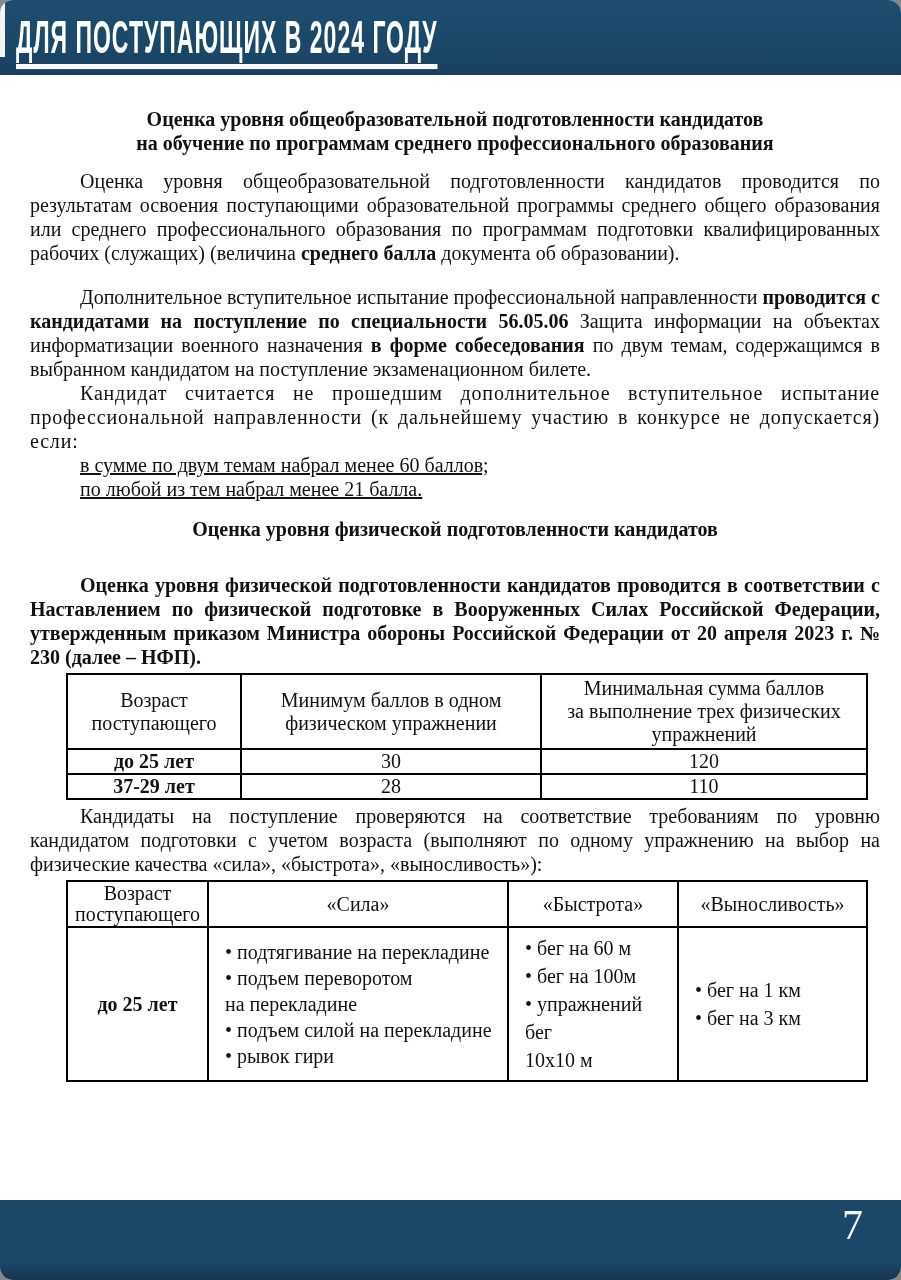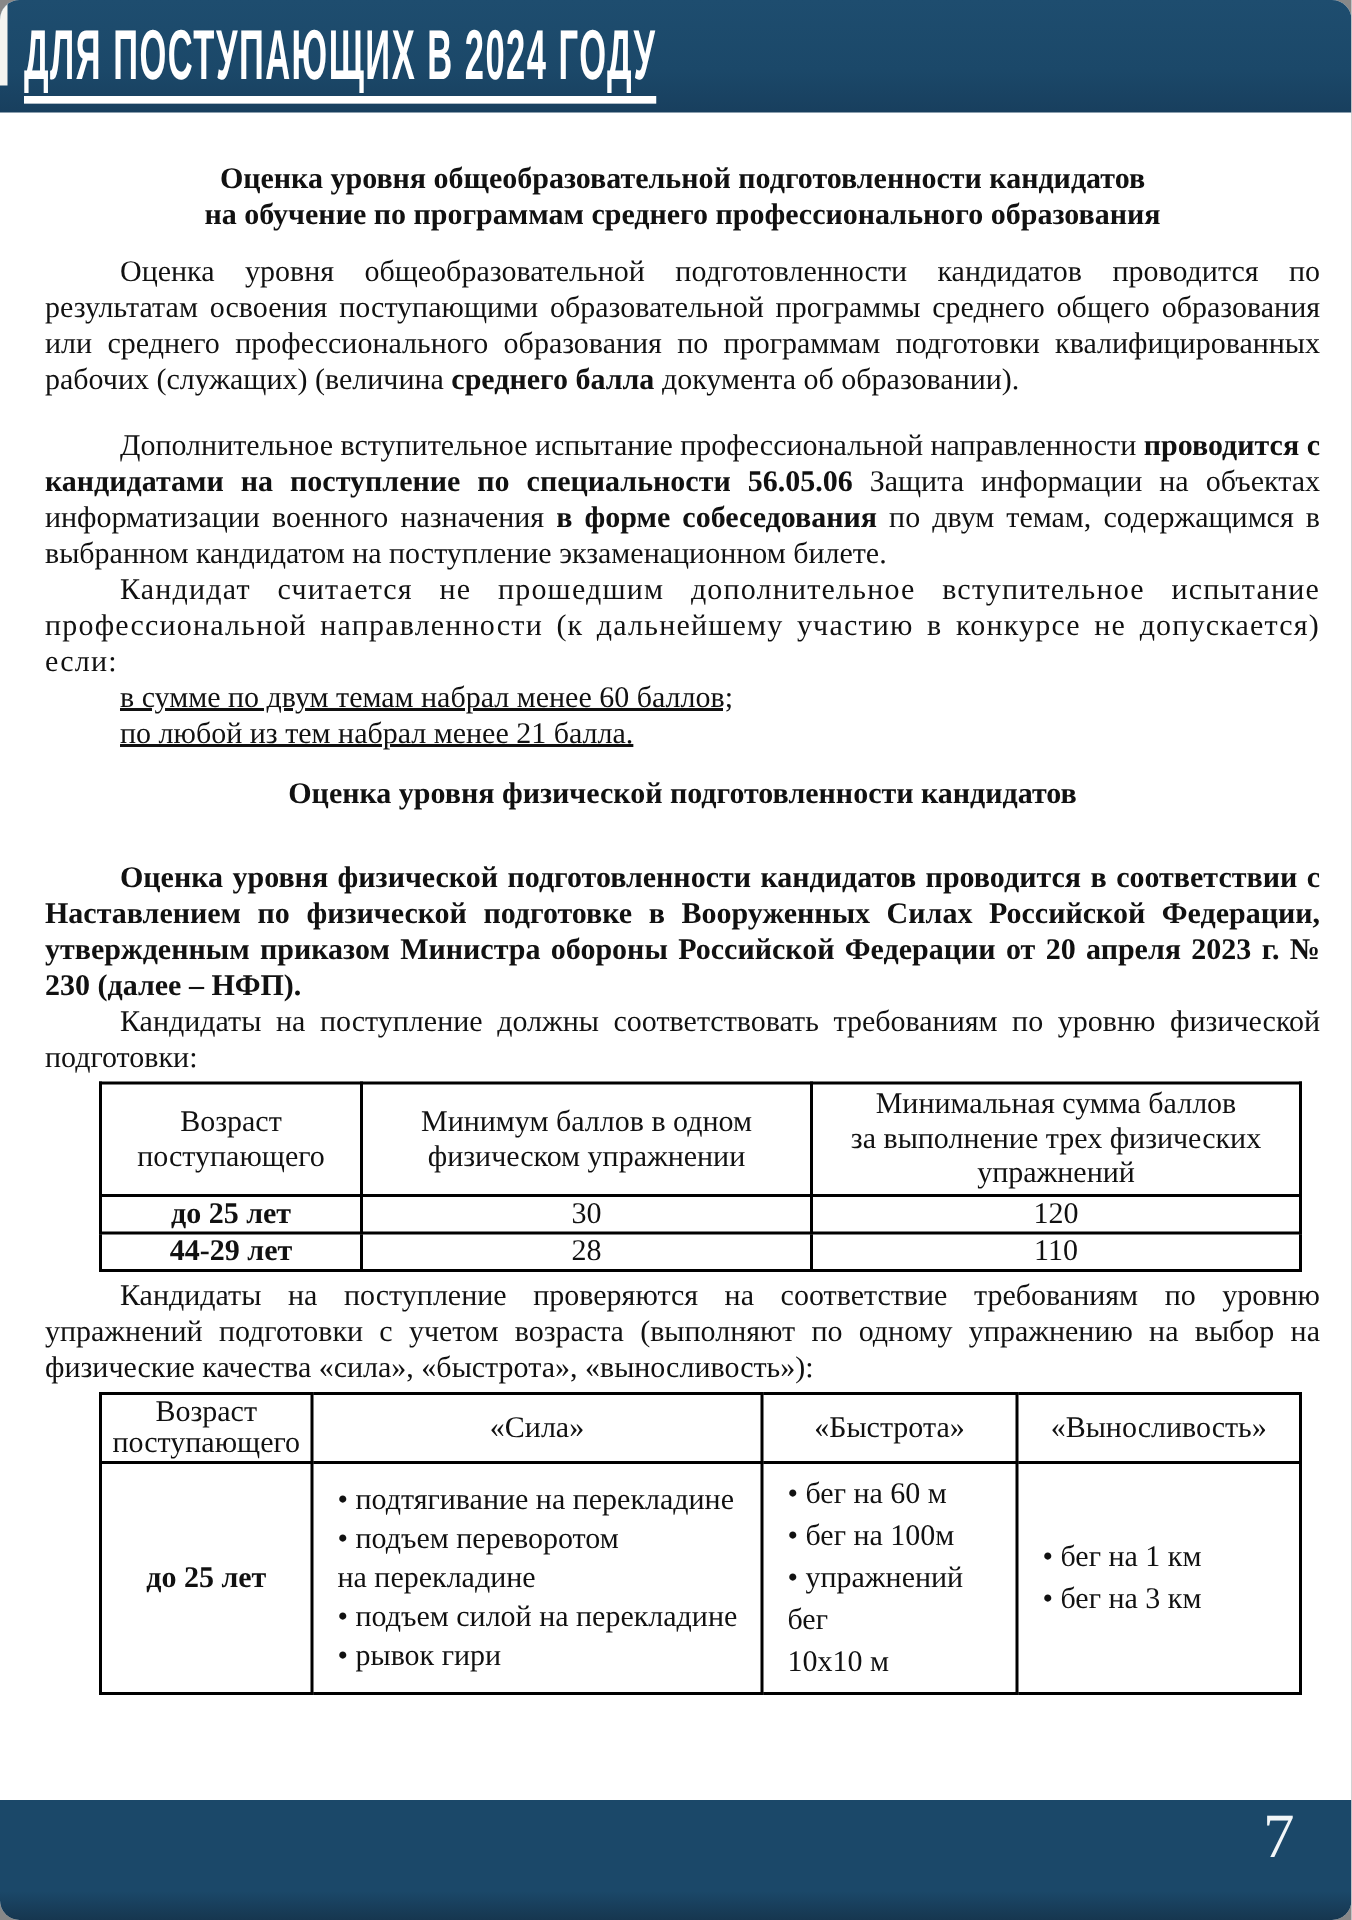--- a/index.html
+++ b/index.html
@@ -86,21 +86,20 @@
 
     <p class="p p2"><span>Дополнительное вступительное испытание профессиональной направленности </span><span class="bold">проводится с кандидатами на поступление по специальности 56.05.06</span><span> Защита информации на объектах информатизации военного назначения </span><span class="bold">в форме собеседования</span><span> по двум темам, содержащимся в выбранном кандидатом на поступление экзаменационном билете.</span></p>
 
     <p class="p p3">Кандидат считается не прошедшим дополнительное вступительное испытание профессиональной направленности (к дальнейшему участию в конкурсе не допускается) если:</p>
     <div class="sub-line">в сумме по двум темам набрал менее 60 баллов;</div>
     <div class="sub-line">по любой из тем набрал менее 21 балла.</div>
 
     <div class="h h3">Оценка уровня физической подготовленности кандидатов</div>
 
     <p class="p p4">Оценка уровня физической подготовленности кандидатов проводится в соответствии с Наставлением по физической подготовке в Вооруженных Силах Российской Федерации, утвержденным приказом Министра обороны Российской Федерации от 20 апреля 2023 г. № 230 (далее – НФП).</p>
-    <p class="p">Кандидаты на поступление должны соответствовать требованиям по уровню физической подготовки:</p>
 
     <table class="t1">
       <colgroup>
           <col style="width:174px">
           <col style="width:300px">
           <col style="width:326px">
         </colgroup>
       <thead>
         <tr>
           <th>
@@ -118,28 +117,28 @@
           </th>
         </tr>
       </thead>
       <tbody>
         <tr>
           <td class="cell-age">до 25 лет</td>
           <td>30</td>
           <td>120</td>
         </tr>
         <tr>
-          <td class="cell-age">44-29 лет</td>
+          <td class="cell-age">37-29 лет</td>
           <td>28</td>
           <td>110</td>
         </tr>
       </tbody>
     </table>
 
-    <p class="p" style="margin-top:4px;">Кандидаты на поступление проверяются на соответствие требованиям по уровню упражнений подготовки с учетом возраста (выполняют по одному упражнению на выбор на физические качества «сила», «быстрота», «выносливость»):</p>
+    <p class="p" style="margin-top:4px;">Кандидаты на поступление проверяются на соответствие требованиям по уровню кандидатом подготовки с учетом возраста (выполняют по одному упражнению на выбор на физические качества «сила», «быстрота», «выносливость»):</p>
 
     <table class="t2">
       <colgroup>
           <col style="width:141px">
           <col style="width:300px">
           <col style="width:170px">
           <col style="width:189px">
         </colgroup>
       <thead>
         <tr>

